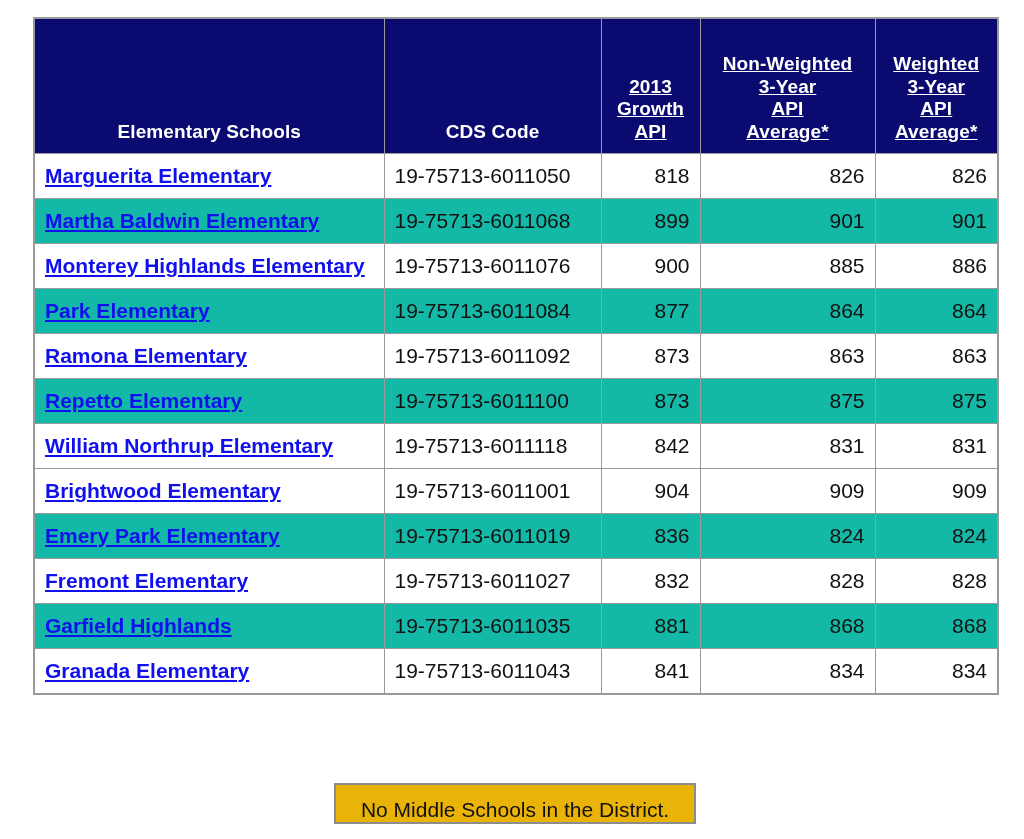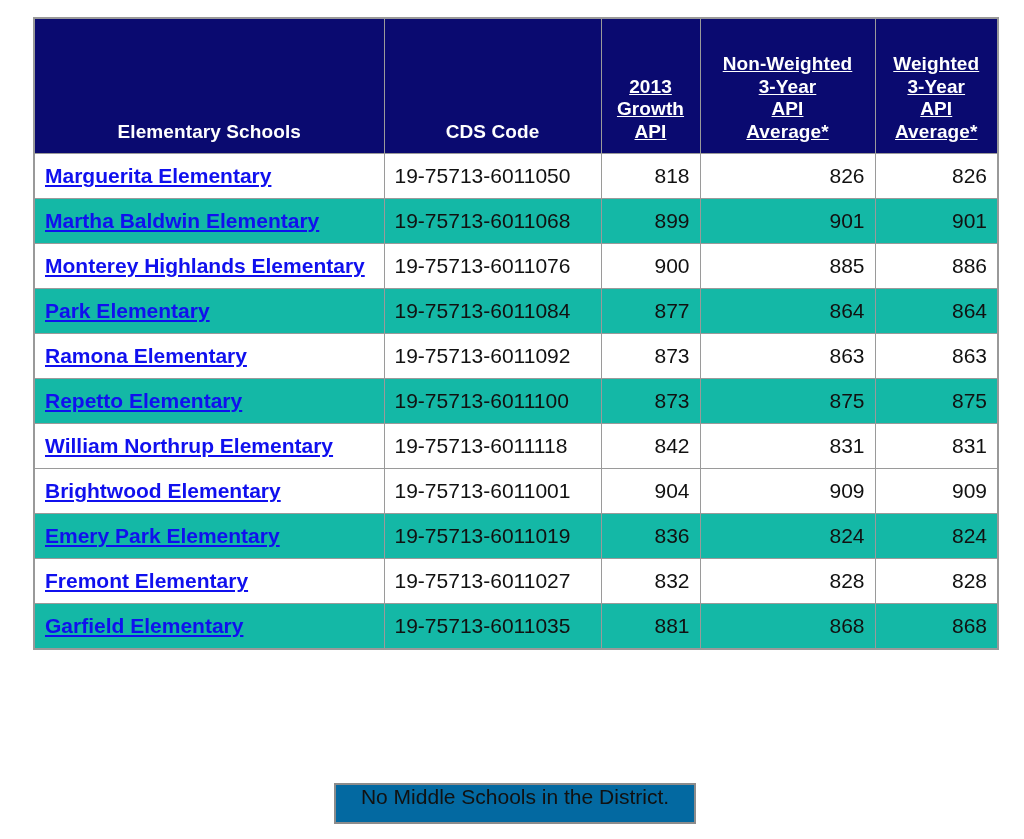--- a/index.html
+++ b/index.html
@@ -87,23 +87,23 @@
 
   
   #note-box {
     position: absolute;
     left: 334px;
     top: 783px;
     width: 362px;
     height: 41px;
     box-sizing: border-box;
     border: 2px solid #8c8c8c;
-    background: #0369a1;
+    background: #eab308;
     display: flex;
-    align-items: flex-start;
+    align-items: flex-end;
     justify-content: center;
   }
   #note-box .note-text {
     font-size: 21px;
     color: #111111;
     white-space: nowrap;
   }
 </style>
 </head>
 <body>
@@ -211,26 +211,33 @@
             <td class="cell-num">824</td>
           </tr>
           <tr class="row-white">
             <td class="cell-school"><a class="school-link">Fremont Elementary</a></td>
             <td class="cell-cds">19-75713-6011027</td>
             <td class="cell-num">832</td>
             <td class="cell-num">828</td>
             <td class="cell-num">828</td>
           </tr>
           <tr class="row-blue">
-            <td class="cell-school"><a class="school-link">Garfield Elementary</a></td>
+            <td class="cell-school"><a class="school-link">Garfield Highlands</a></td>
             <td class="cell-cds">19-75713-6011035</td>
             <td class="cell-num">881</td>
             <td class="cell-num">868</td>
             <td class="cell-num">868</td>
           </tr>
+          <tr class="row-white">
+            <td class="cell-school"><a class="school-link">Granada Elementary</a></td>
+            <td class="cell-cds">19-75713-6011043</td>
+            <td class="cell-num">841</td>
+            <td class="cell-num">834</td>
+            <td class="cell-num">834</td>
+          </tr>
         </tbody>
     </table>
   </div>
 
   <div id="note-box">
     <span class="note-text">No Middle Schools in the District.</span>
   </div>
 
 </div>
 

